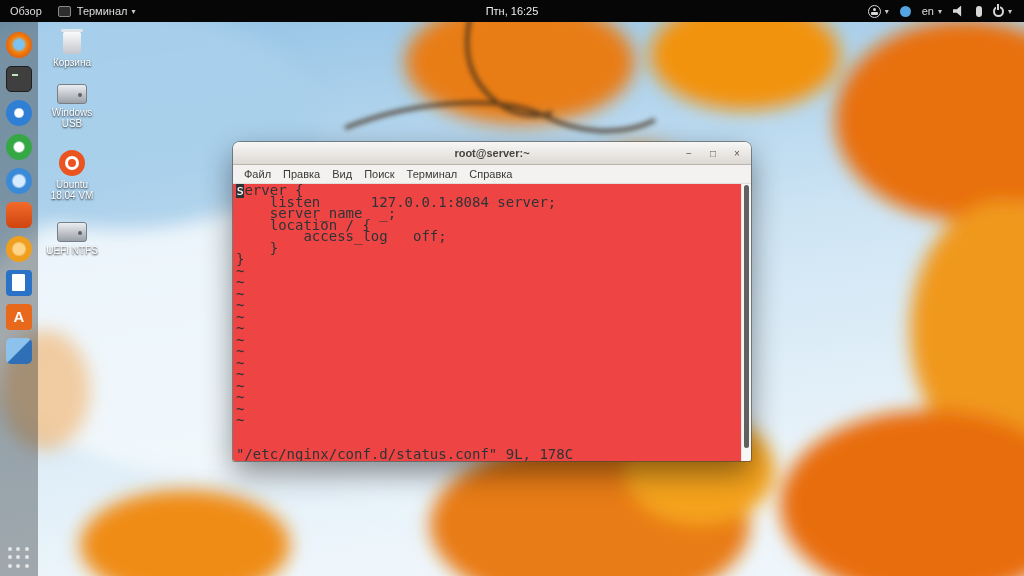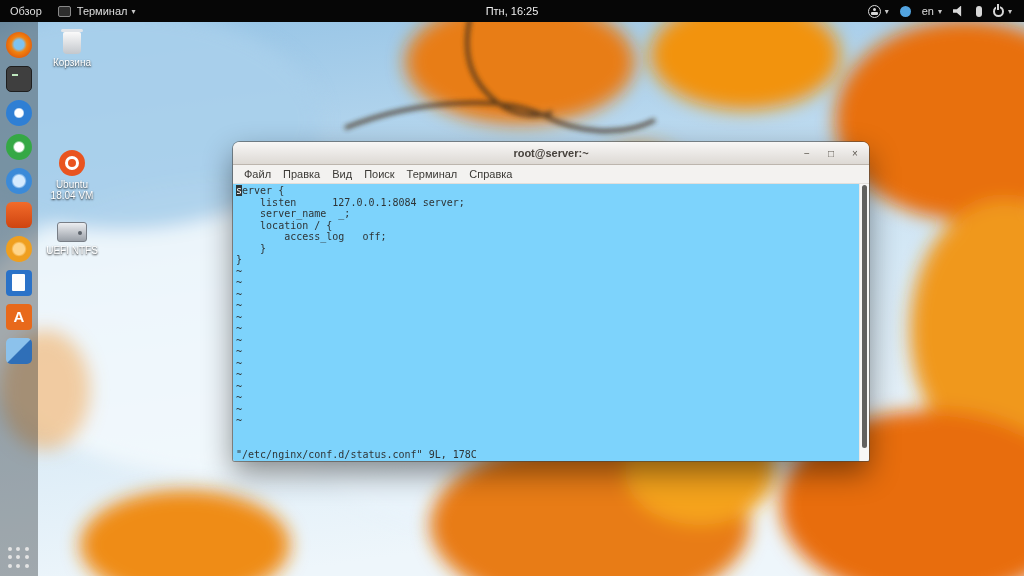--- a/index.html
+++ b/index.html
@@ -67,35 +67,35 @@
   .g-trash::before { content:""; position:absolute; top:-3px; left:-2px; right:-2px; height:3px;
     background:#e2e5e9; border-radius:2px; }
   .g-drive { width:30px; height:20px; background:linear-gradient(#eceef1, #9aa0a8);
     border:1px solid #787e86; border-radius:3px; position:relative; }
   .g-drive::after { content:""; position:absolute; right:4px; top:8px; width:4px; height:4px;
     border-radius:50%; background:#5c636b; }
   .g-ubuntu { width:26px; height:26px; border-radius:50%; background:#e95420; position:relative; }
   .g-ubuntu::before { content:""; position:absolute; inset:6px; border:3px solid #ffffff; border-radius:50%; }
 
   
-  .window { position:absolute; left:233px; top:142px; width:636px; height:319px; z-index:20;
+  .window { position:absolute; left:233px; top:142px; width:518px; height:319px; z-index:20;
     border-radius:7px 7px 2px 2px; background:#ffffff; display:flex; flex-direction:column;
     box-shadow:0 0 0 1px rgba(70,65,60,0.55), 0 12px 30px rgba(0,0,0,0.45); }
   .titlebar { height:23px; flex:0 0 23px; background:linear-gradient(#f8f7f6, #ddd9d4);
     border-bottom:1px solid #bcb5ad; border-radius:6px 6px 0 0; position:relative;
     display:flex; align-items:center; justify-content:center; font-size:11px; font-weight:bold;
     color:#47423d; }
   .controls { position:absolute; right:7px; top:0; bottom:0; display:flex; align-items:center; gap:10px; }
   .ctrl { width:14px; height:14px; display:inline-flex; align-items:center; justify-content:center;
     font-size:10px; color:#5c574f; font-weight:normal; }
   .menubar { height:19px; flex:0 0 19px; background:#f3f2f0; border-bottom:1px solid #e2dfdb;
     display:flex; align-items:center; padding-left:5px; font-size:11px; color:#3b3935; }
   .menu-item { padding:2px 6px; }
-  .term { flex:1; position:relative; background:#7dd3fc; overflow:hidden;
-    font-family:"DejaVu Sans Mono", "Liberation Mono", monospace; font-size:10px;
+  .term { flex:1; position:relative; background:#ef4444; overflow:hidden;
+    font-family:"DejaVu Sans Mono", "Liberation Mono", monospace; font-size:14px;
     line-height:11.5px; color:#2e3436; border-radius:0 0 2px 2px; }
   .term-buffer { padding:1px 14px 0 3px; }
   .tline { height:11.5px; white-space:pre; }
   .cursor { background:#2e3436; color:#ffffff; }
   .statusline { position:absolute; left:3px; bottom:1px; white-space:pre; }
   .scrollbar { position:absolute; top:0; right:0; bottom:0; width:10px; background:#f7f7f6;
     border-left:1px solid #e9e8e6; }
   .sb-thumb { position:absolute; top:1px; bottom:13px; right:2px; width:5px; background:#61615f;
     border-radius:3px; }
 </style>
@@ -215,20 +215,24 @@
         <i></i>
         <i></i>
         <i></i>
     </div>
   </div>
 
   <div class="dicon" style="top:32px">
     <div class="glyph g-trash"></div>
     <div class="dlabel">Корзина</div>
   </div>
+  <div class="dicon" style="top:84px">
+    <div class="glyph g-drive"></div>
+    <div class="dlabel">Windows USB</div>
+  </div>
   <div class="dicon" style="top:150px">
     <div class="glyph g-ubuntu"></div>
     <div class="dlabel">Ubuntu 18.04 VM</div>
   </div>
   <div class="dicon" style="top:222px">
     <div class="glyph g-drive"></div>
     <div class="dlabel">UEFI NTFS</div>
   </div>
 
   <div class="window">

